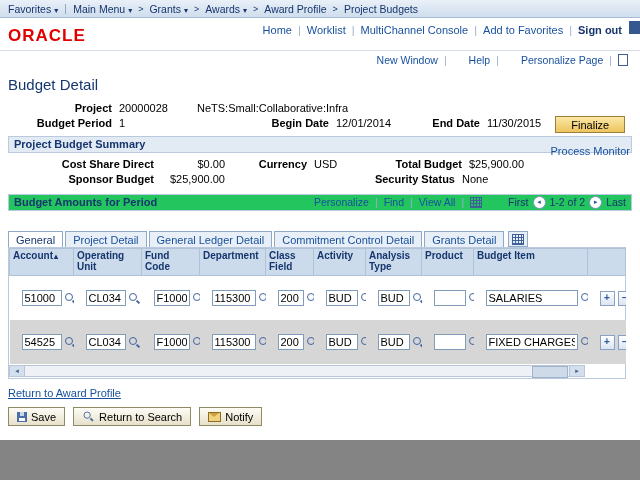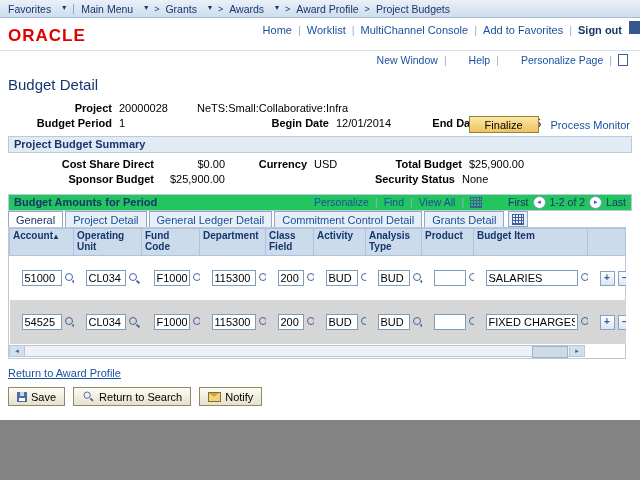--- a/index.html
+++ b/index.html
@@ -7,21 +7,21 @@
     width:640px;height:480px;overflow:hidden;background:#848484;
     font-family:"Liberation Sans",sans-serif;font-size:11px;color:#000;
   }
   a{cursor:pointer;}
   
   .crumbbar{
     height:17px;background:linear-gradient(#e9f0f8,#cfdded);
     border-bottom:1px solid #a7bcd6;display:flex;align-items:center;
     padding:0 6px;color:#16366e;white-space:nowrap;font-size:10.5px;
   }
-  .crumb{display:inline-flex;align-items:flex-start;gap:11px;margin:0 2px;cursor:pointer;}
+  .crumb{display:inline-flex;align-items:flex-end;gap:3px;margin:0 2px;cursor:pointer;}
   .caret{font-size:8px;color:#16366e;}
   .crumb-div{width:1px;height:10px;background:#8fa6c4;margin:0 5px;}
   .crumb-sep{margin:0 4px;font-size:9px;color:#16366e;}
   
   .appheader{height:32px;background:#fff;position:relative;}
   .oracle-logo{position:absolute;left:8px;top:8px;color:#e00000;font-size:17px;font-weight:bold;letter-spacing:1px;}
   .hlinks{position:absolute;right:18px;top:6px;display:flex;align-items:center;font-size:11px;}
   .hlinks a{color:#17509e;text-decoration:none;}
   .pipes > *:not(:last-child)::after{content:"|";color:#9ab0cc;margin:0 6px;font-weight:normal;display:inline-block;}
   .signout{font-weight:bold;color:#16366e !important;}
@@ -37,21 +37,21 @@
   .fieldwrap{position:relative;}
   .frow{display:flex;align-items:center;margin:3px 0;}
   .lbl{font-weight:bold;text-align:right;padding-right:7px;flex:none;}
   .val{flex:none;}
   .tr{text-align:right;}
   .spacer{flex:none;}
   .w26{width:26px}.w32{width:32px}.w36{width:36px}.w40{width:40px}.w44{width:44px}
   .w56{width:56px}.w58{width:58px}.w62{width:62px}.w64{width:64px}.w78{width:78px}
   .w80{width:80px}.w82{width:82px}.w86{width:86px}.w92{width:92px}.w104{width:104px}
   .w138{width:138px}.w146{width:146px}.w148{width:148px}
-  .finalize-area{position:absolute;right:2px;top:14px;display:flex;align-items:center;gap:12px;}
+  .finalize-area{position:absolute;right:2px;top:14px;display:flex;align-items:center;gap:12px;flex-direction:column;}
   .btn-finalize{
     background:linear-gradient(#fbe7a6,#edc45f);border:1px solid #9c8139;
     padding:1px 15px;font-size:11px;font-family:inherit;height:17px;cursor:pointer;
   }
   .plink{color:#17509e;text-decoration:none;}
   
   .sechdr{
     background:#e2eaf4;border:1px solid #bac9dd;color:#16366e;font-weight:bold;
     padding:1px 5px;margin:7px 0 5px;line-height:13px;
   }
@@ -67,21 +67,21 @@
   .navcirc{
     display:inline-block;width:11px;height:11px;border:1px solid #7a96c0;border-radius:50%;
     font-size:7px;line-height:10px;text-align:center;color:#2c5aa0;background:#fff;cursor:pointer;
   }
   .grid-icon{
     display:inline-block;width:10px;height:9px;border:1px solid #3f5f98;vertical-align:-1px;
     background-image:repeating-linear-gradient(to right,transparent 0 2px,#3f5f98 2px 3px),
                      repeating-linear-gradient(to bottom,transparent 0 2px,#3f5f98 2px 3px);
   }
   
-  .tabs{display:flex;margin-top:0;}
+  .tabs{display:flex;margin-top:20px;}
   .tab{
     border:1px solid #8fa9c9;border-bottom:none;padding:2px 7px 1px;background:#e8eff7;
     color:#17509e;margin-right:2px;cursor:pointer;white-space:nowrap;
   }
   .tab.active{background:#fff;color:#16366e;}
   .colbtn{
     border:1px solid #8fa9c9;background:#e8eff7;width:18px;height:14px;
     display:inline-flex;align-items:center;justify-content:center;margin-left:2px;cursor:pointer;
   }
   

